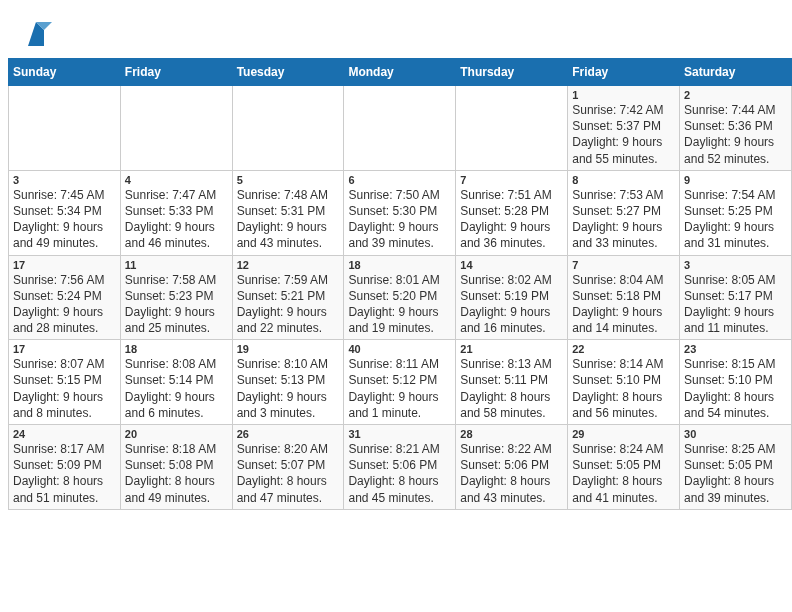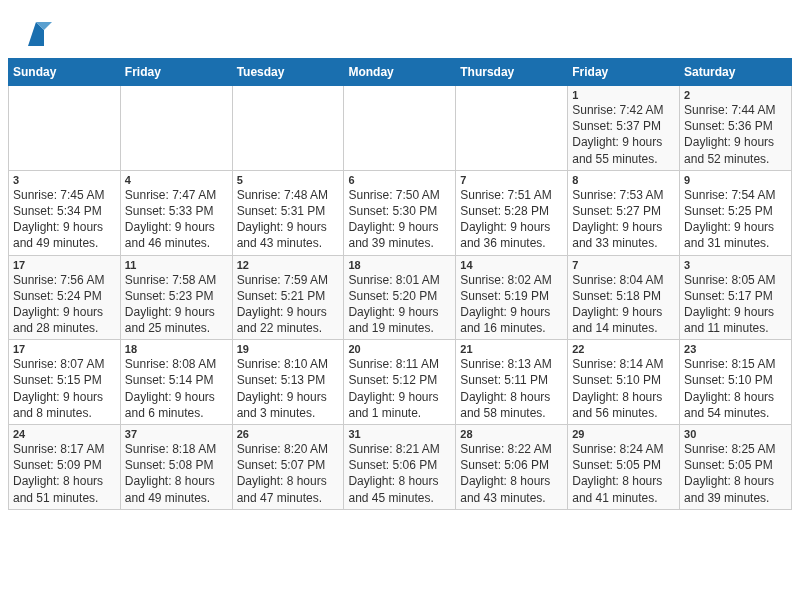--- a/index.html
+++ b/index.html
@@ -105,28 +105,28 @@
           <td><span class="day-num">12</span><span class="day-info">Sunrise: 7:59 AM<br>Sunset: 5:21 PM<br>Daylight: 9 hours and 22 minutes.</span></td>
           <td><span class="day-num">18</span><span class="day-info">Sunrise: 8:01 AM<br>Sunset: 5:20 PM<br>Daylight: 9 hours and 19 minutes.</span></td>
           <td><span class="day-num">14</span><span class="day-info">Sunrise: 8:02 AM<br>Sunset: 5:19 PM<br>Daylight: 9 hours and 16 minutes.</span></td>
           <td><span class="day-num">7</span><span class="day-info">Sunrise: 8:04 AM<br>Sunset: 5:18 PM<br>Daylight: 9 hours and 14 minutes.</span></td>
           <td><span class="day-num">3</span><span class="day-info">Sunrise: 8:05 AM<br>Sunset: 5:17 PM<br>Daylight: 9 hours and 11 minutes.</span></td>
         </tr>
         <tr>
           <td><span class="day-num">17</span><span class="day-info">Sunrise: 8:07 AM<br>Sunset: 5:15 PM<br>Daylight: 9 hours and 8 minutes.</span></td>
           <td><span class="day-num">18</span><span class="day-info">Sunrise: 8:08 AM<br>Sunset: 5:14 PM<br>Daylight: 9 hours and 6 minutes.</span></td>
           <td><span class="day-num">19</span><span class="day-info">Sunrise: 8:10 AM<br>Sunset: 5:13 PM<br>Daylight: 9 hours and 3 minutes.</span></td>
-          <td><span class="day-num">20</span><span class="day-info">Sunrise: 8:11 AM<br>Sunset: 5:12 PM<br>Daylight: 9 hours and 1 minute.</span></td>
+          <td><span class="day-num">40</span><span class="day-info">Sunrise: 8:11 AM<br>Sunset: 5:12 PM<br>Daylight: 9 hours and 1 minute.</span></td>
           <td><span class="day-num">21</span><span class="day-info">Sunrise: 8:13 AM<br>Sunset: 5:11 PM<br>Daylight: 8 hours and 58 minutes.</span></td>
           <td><span class="day-num">22</span><span class="day-info">Sunrise: 8:14 AM<br>Sunset: 5:10 PM<br>Daylight: 8 hours and 56 minutes.</span></td>
           <td><span class="day-num">23</span><span class="day-info">Sunrise: 8:15 AM<br>Sunset: 5:10 PM<br>Daylight: 8 hours and 54 minutes.</span></td>
         </tr>
         <tr>
           <td><span class="day-num">24</span><span class="day-info">Sunrise: 8:17 AM<br>Sunset: 5:09 PM<br>Daylight: 8 hours and 51 minutes.</span></td>
-          <td><span class="day-num">37</span><span class="day-info">Sunrise: 8:18 AM<br>Sunset: 5:08 PM<br>Daylight: 8 hours and 49 minutes.</span></td>
+          <td><span class="day-num">20</span><span class="day-info">Sunrise: 8:18 AM<br>Sunset: 5:08 PM<br>Daylight: 8 hours and 49 minutes.</span></td>
           <td><span class="day-num">26</span><span class="day-info">Sunrise: 8:20 AM<br>Sunset: 5:07 PM<br>Daylight: 8 hours and 47 minutes.</span></td>
           <td><span class="day-num">31</span><span class="day-info">Sunrise: 8:21 AM<br>Sunset: 5:06 PM<br>Daylight: 8 hours and 45 minutes.</span></td>
           <td><span class="day-num">28</span><span class="day-info">Sunrise: 8:22 AM<br>Sunset: 5:06 PM<br>Daylight: 8 hours and 43 minutes.</span></td>
           <td><span class="day-num">29</span><span class="day-info">Sunrise: 8:24 AM<br>Sunset: 5:05 PM<br>Daylight: 8 hours and 41 minutes.</span></td>
           <td><span class="day-num">30</span><span class="day-info">Sunrise: 8:25 AM<br>Sunset: 5:05 PM<br>Daylight: 8 hours and 39 minutes.</span></td>
         </tr>
       </tbody>
   </table>
 </div>
 

